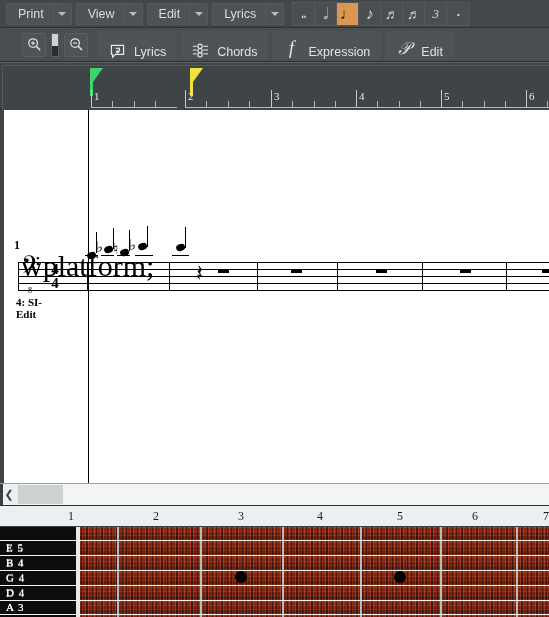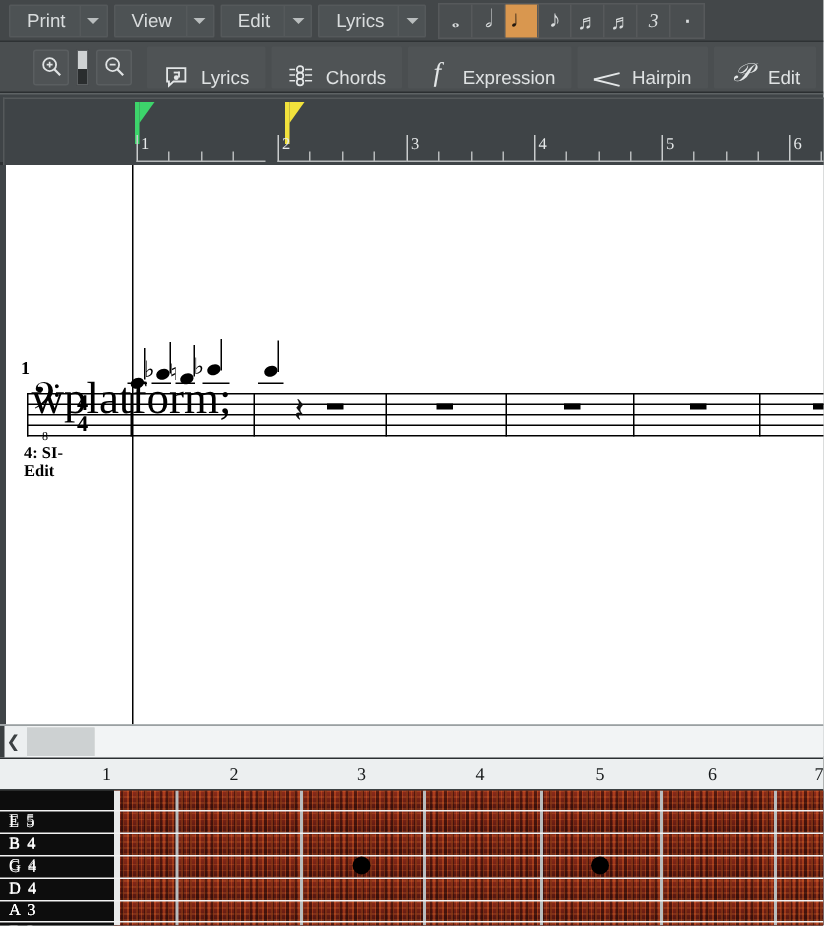--- a/index.html
+++ b/index.html
@@ -297,29 +297,20 @@
         </svg>
       </span>
       <span>Chords</span>
     </div>
 
     <div class="tbtn">
       <span class="ic f">f</span>
       <span>Expression</span>
     </div>
 
-    <div class="tbtn">
-      <span class="ic">
-        <svg width="19" height="12" viewBox="0 0 20 12">
-          <line x1="19" y1="1.5" x2="1" y2="6" stroke="#e3e6e7" stroke-width="1.3"></line>
-          <line x1="1" y1="6" x2="19" y2="10.5" stroke="#e3e6e7" stroke-width="1.3"></line>
-        </svg>
-      </span>
-      <span>Hairpin</span>
-    </div>
 
     <div class="tbtn">
       <span class="ic ped">𝒫</span>
       <span>Edit</span>
     </div>
   </div>
 
   <div class="rulerwrap">
     <div class="ruler">
 

